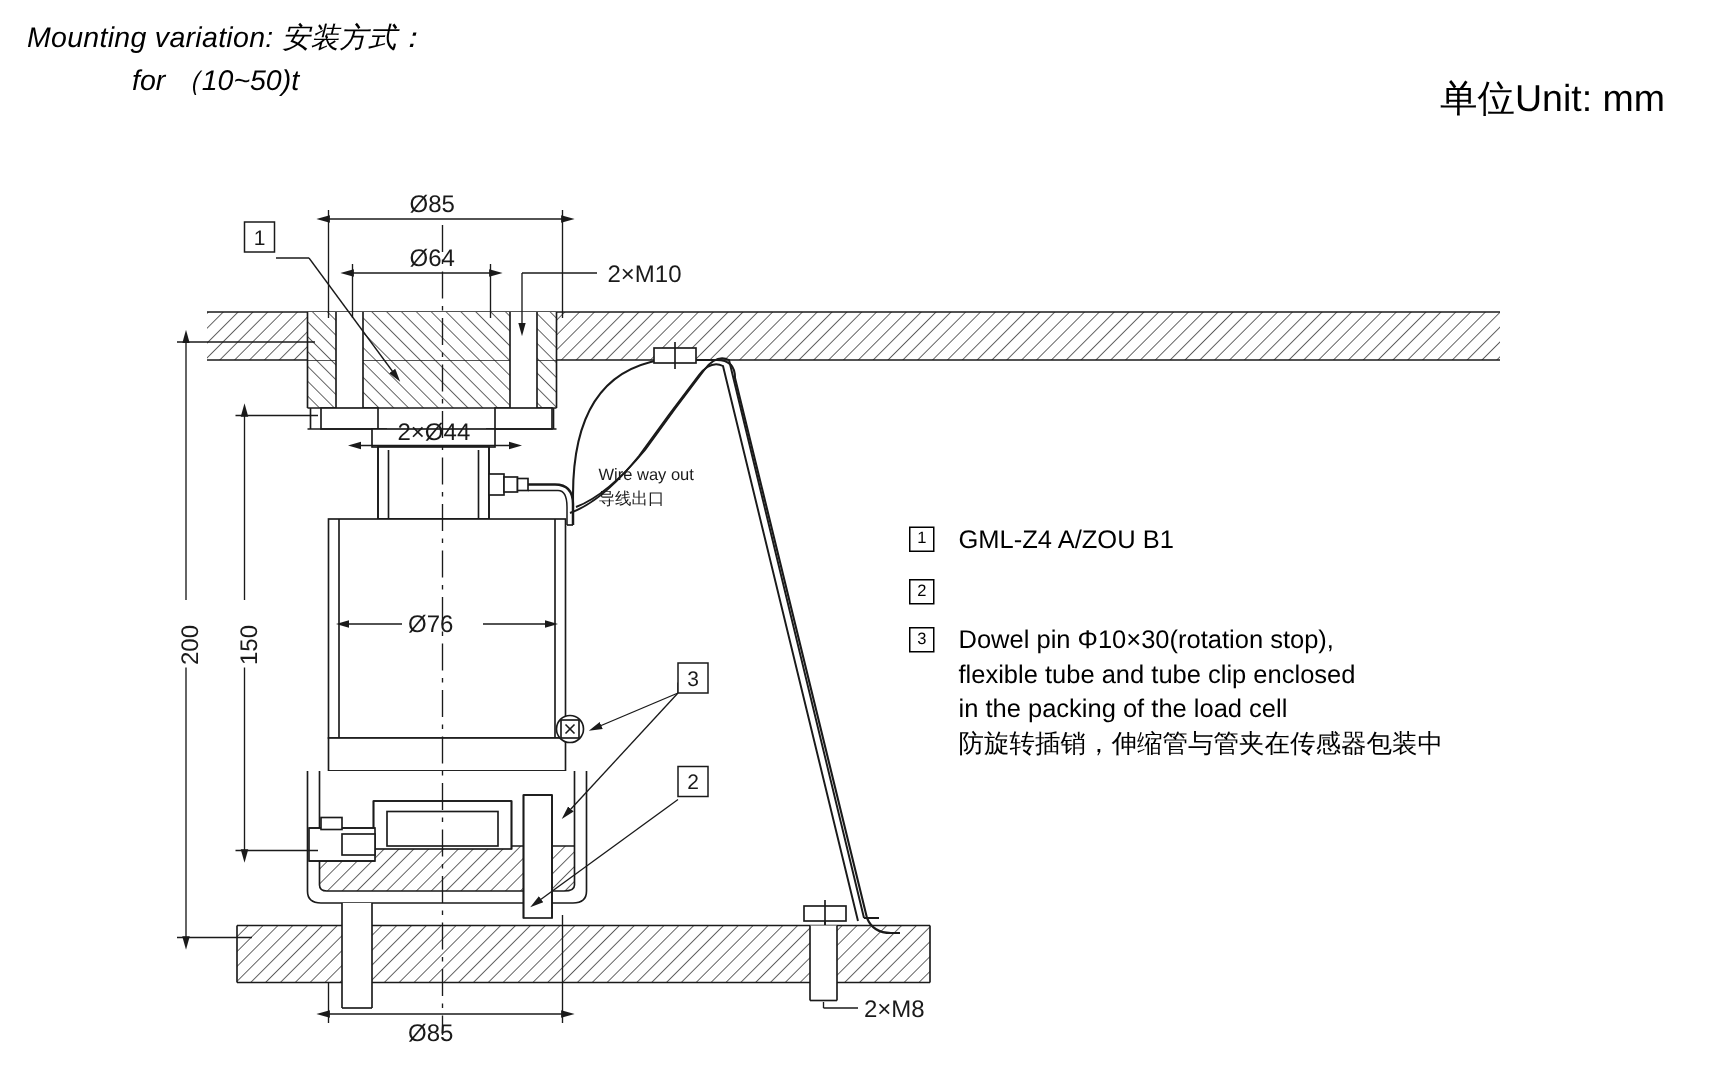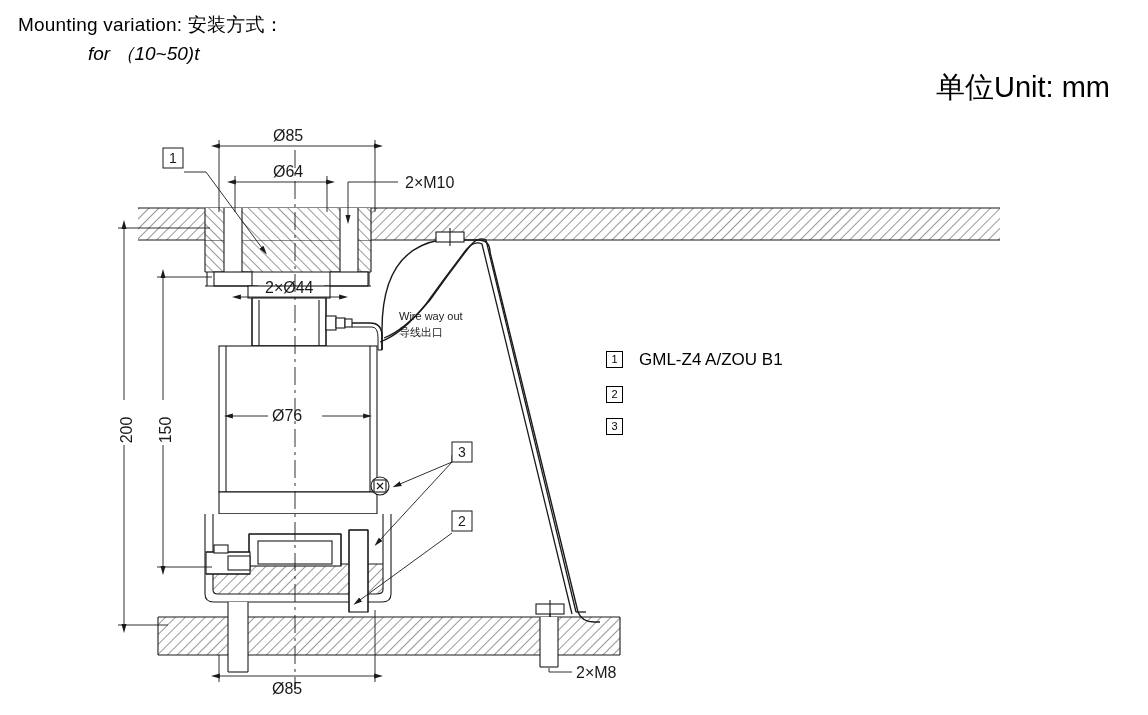--- a/index.html
+++ b/index.html
@@ -14,30 +14,31 @@
     font-family: "Liberation Sans", sans-serif;
     color: #000000;
     overflow: hidden;
   }
   .abs { position: absolute; }
   #title-line1 {
     left: 18px; top: 12px;
     font-size: 19px;
     letter-spacing: 0.2px;
     white-space: nowrap;
+    font-style: italic;
   }
   #title-line2 {
     left: 88px; top: 41px;
     font-size: 19px;
     white-space: nowrap;
     font-style: italic;
   }
   #unit-label {
-    right: 38px; top: 68px;
-    font-size: 29px;
+    right: 38px; top: 49px;
+    font-size: 25px;
     white-space: nowrap;
   }
   #drawing-svg {
     left: 0; top: 0;
   }
   .legend {
     left: 606px; top: 348px;
     width: 520px;
   }
   .legend-row {
@@ -320,14 +321,18 @@
 <div class="abs legend">
   <div class="legend-row">
     <div class="legend-num">1</div>
     <div class="legend-text">GML-Z4 A/ZOU B1</div>
   </div>
   <div class="legend-row">
     <div class="legend-num">2</div>
   </div>
   <div class="legend-row">
     <div class="legend-num">3</div>
+    <div class="legend-text">Dowel pin Φ10×30(rotation stop),
+flexible tube and tube clip enclosed
+in the packing of the load cell
+防旋转插销，伸缩管与管夹在传感器包装中</div>
   </div>
 </div>
 
 </body></html>

